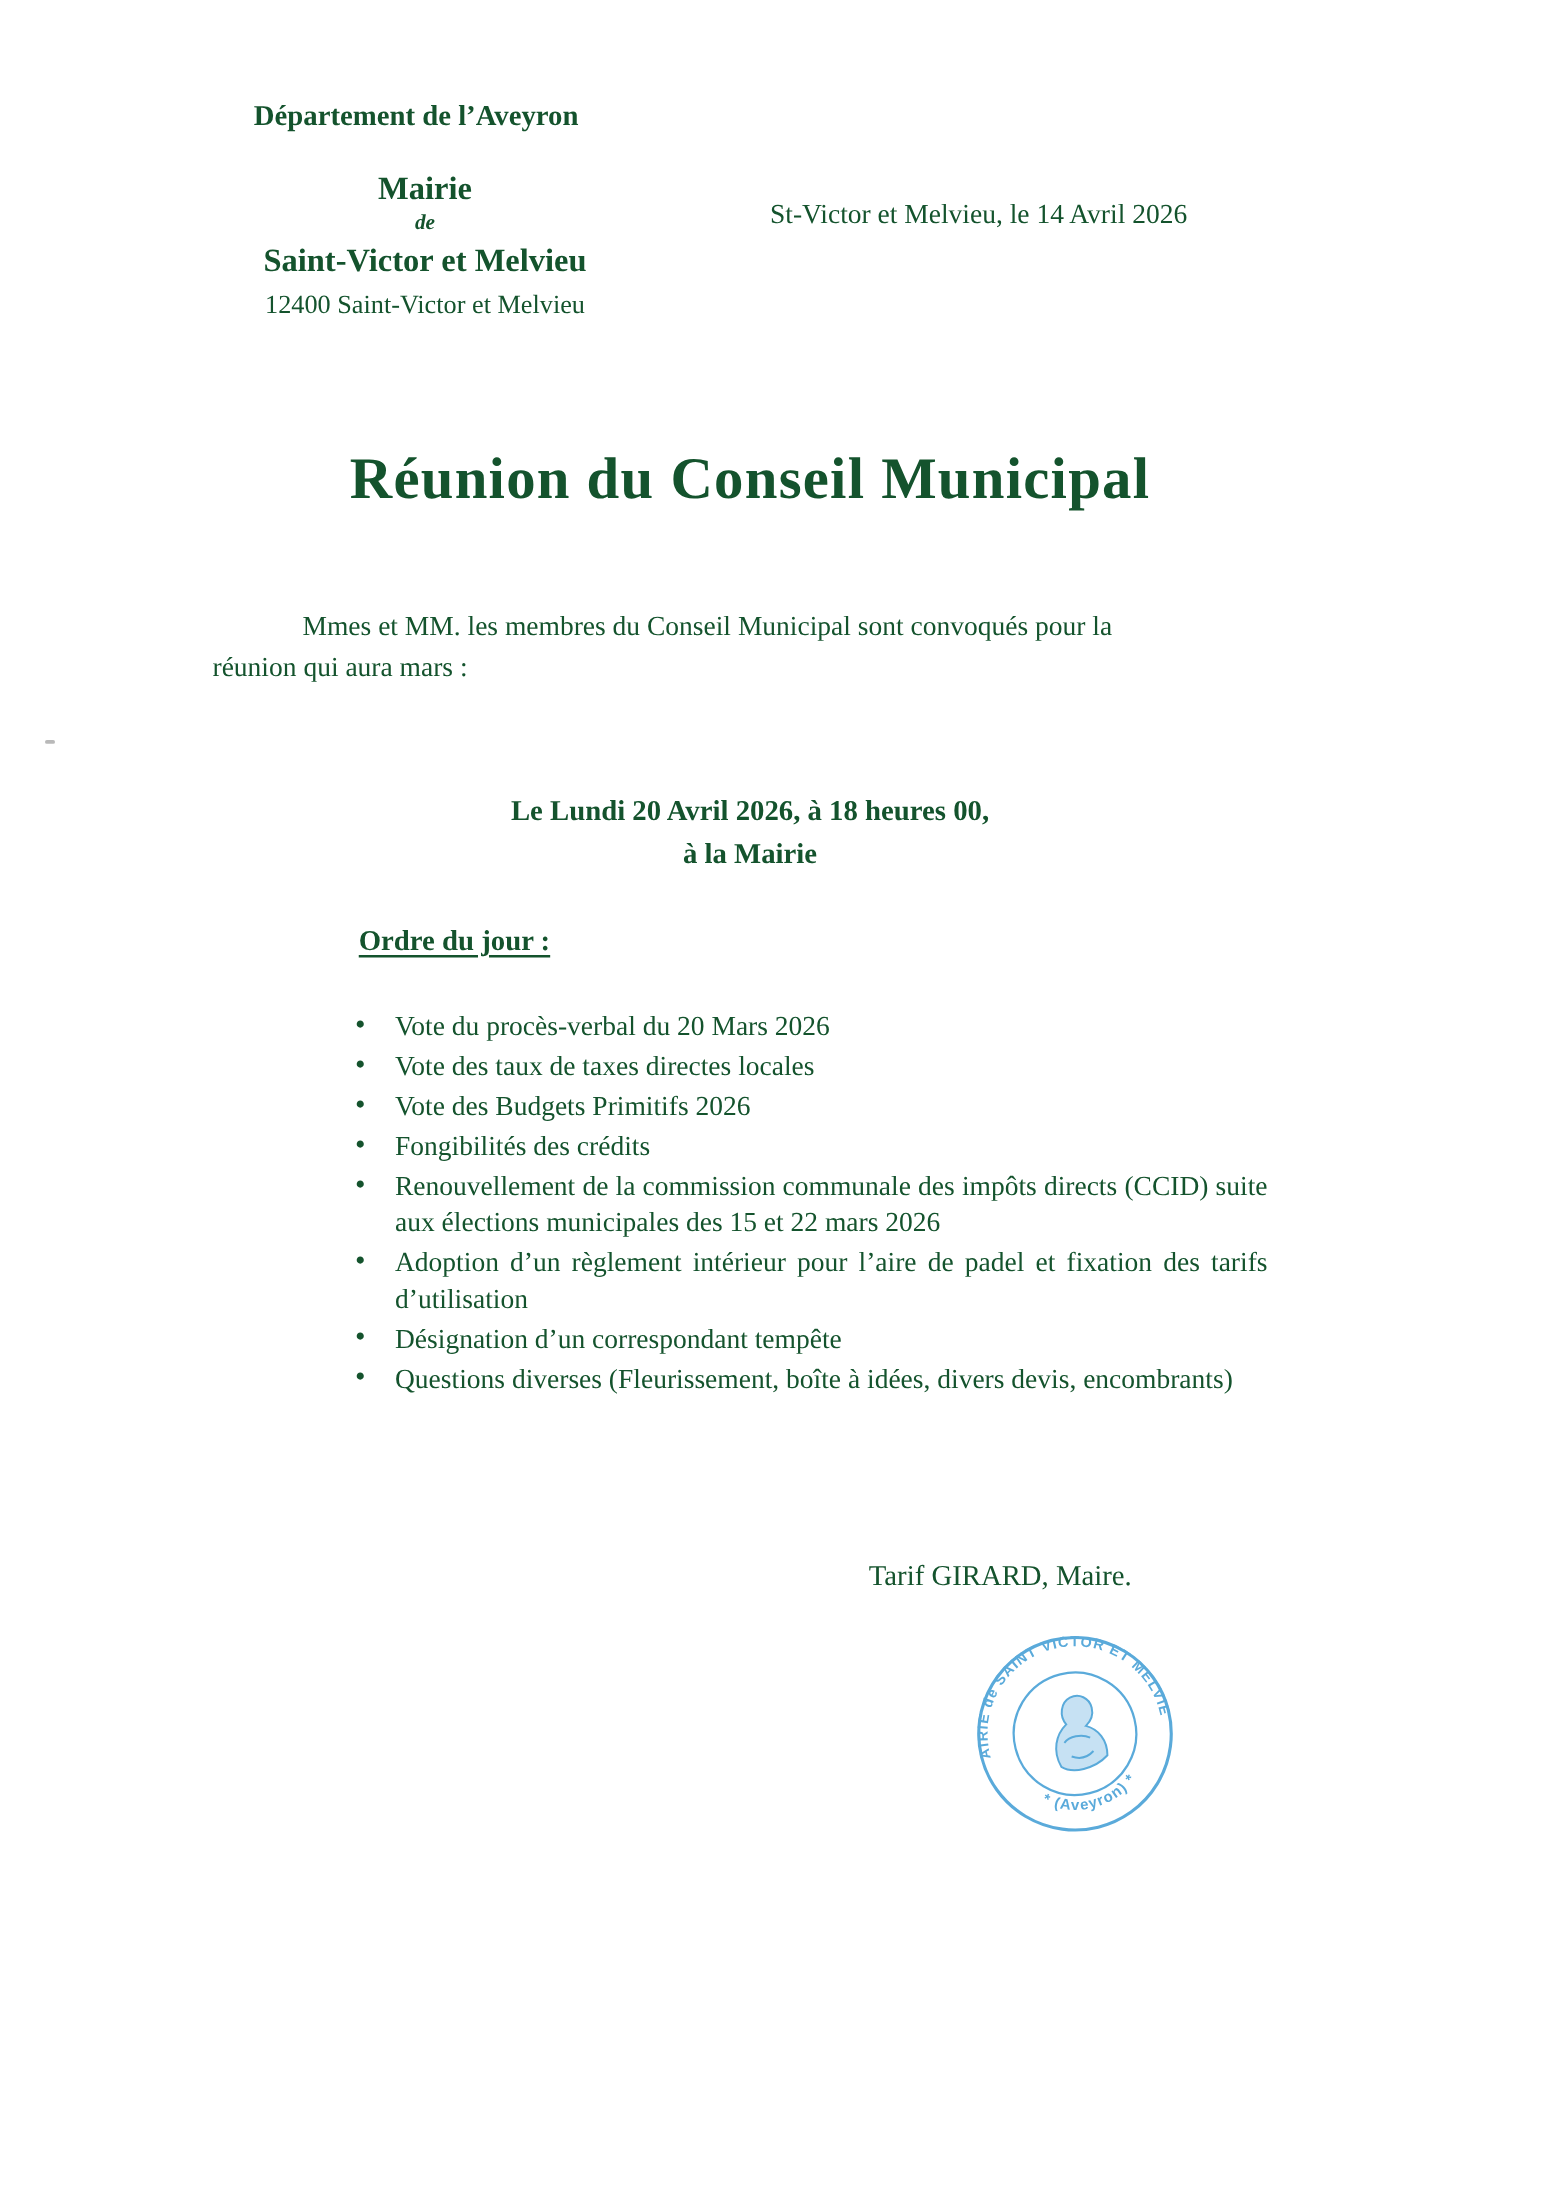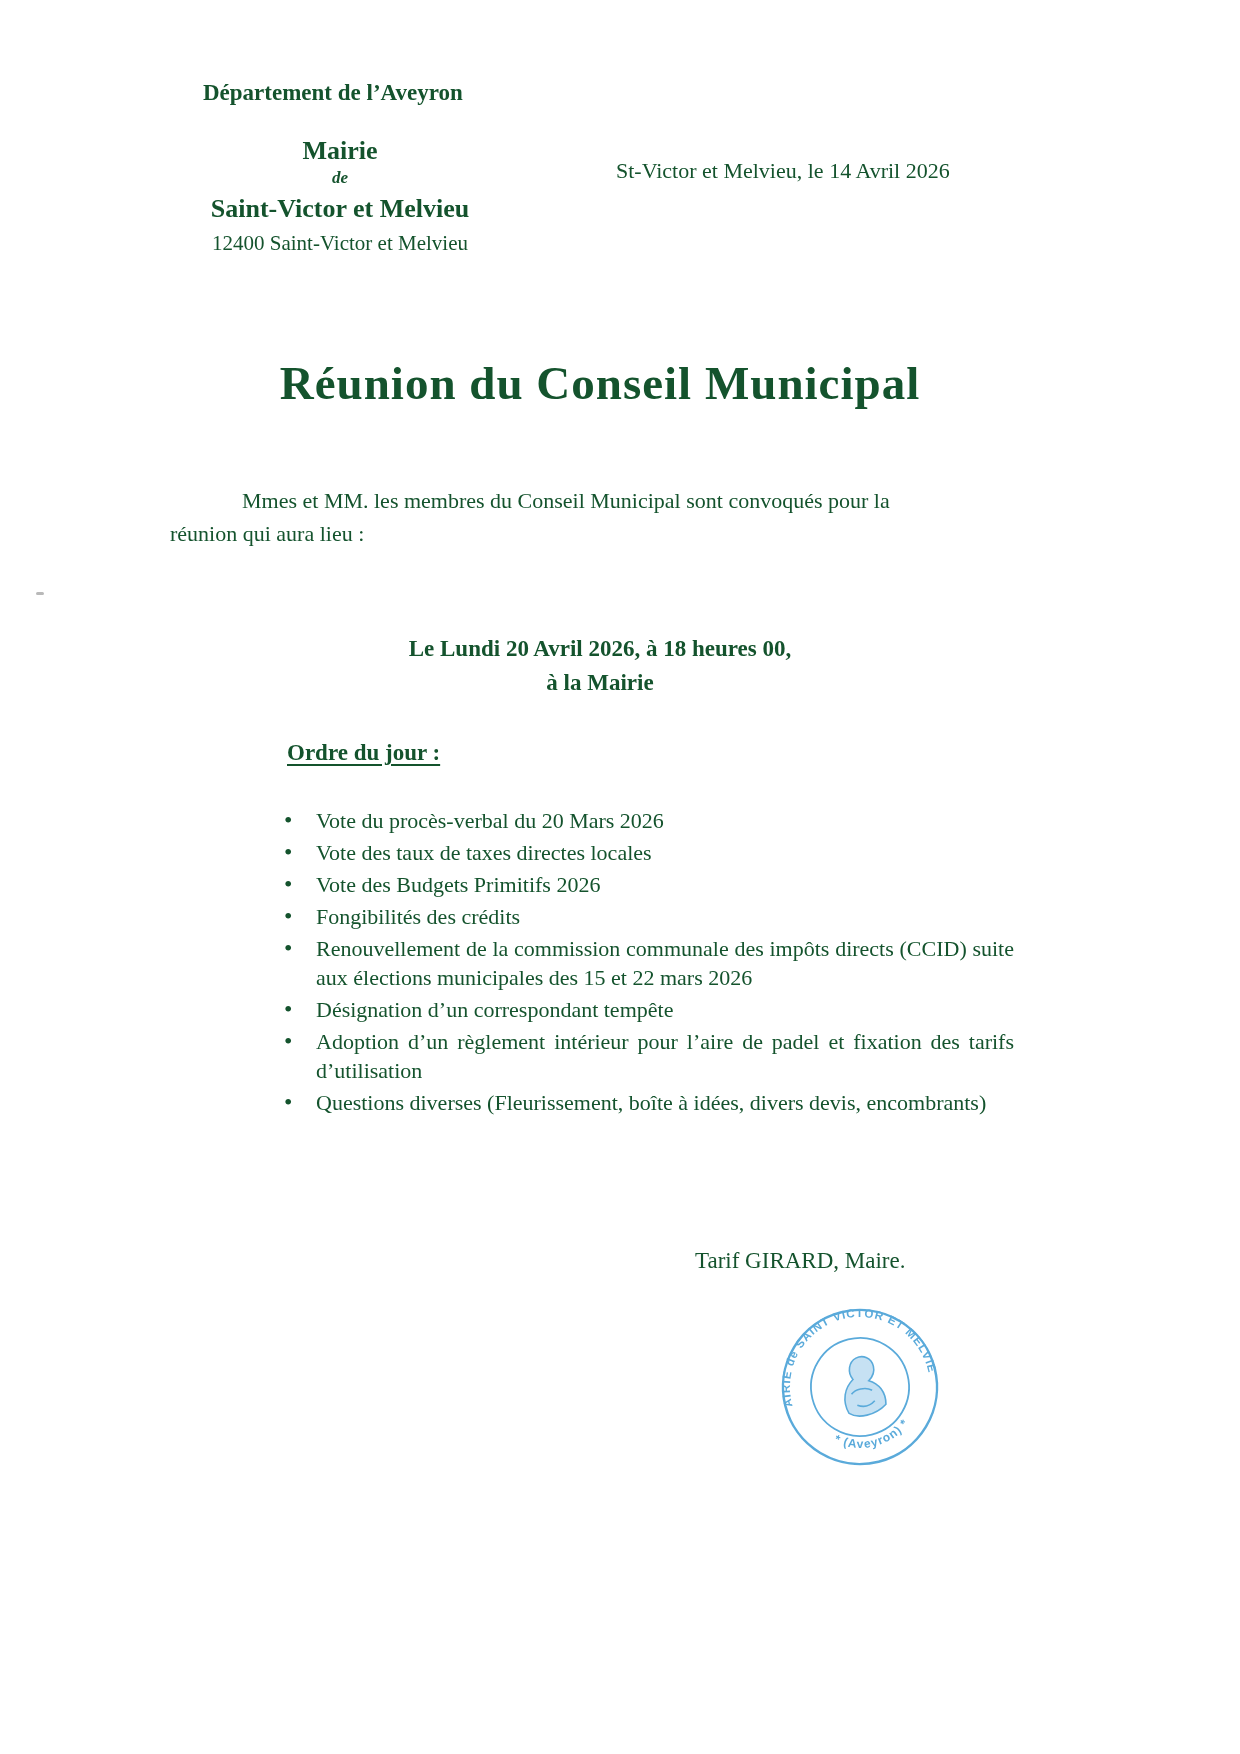--- a/index.html
+++ b/index.html
@@ -185,21 +185,21 @@
     <div class="commune-line">Saint-Victor et Melvieu</div>
     <div class="address-line">12400 Saint-Victor et Melvieu</div>
   </div>
 
   <div class="dateline">St-Victor et Melvieu, le 14 Avril 2026</div>
 
   <div class="doc-title">Réunion du Conseil Municipal</div>
 
   <div class="intro">
     <div class="line1">Mmes et MM. les membres du Conseil Municipal sont convoqués pour la</div>
-    <div class="line2">réunion qui aura lieu :</div>
+    <div class="line2">réunion qui aura mars :</div>
   </div>
 
   <div class="meeting">
     <div>Le Lundi 20 Avril 2026, à 18 heures 00,</div>
     <div>à la Mairie</div>
   </div>
 
   <div class="agenda-heading">
     <span>Ordre du jour :</span>
   </div>
@@ -209,23 +209,23 @@
       <li class="agenda-item">Vote du procès-verbal du 20 Mars 2026</li>
 
       <li class="agenda-item">Vote des taux de taxes directes locales</li>
 
       <li class="agenda-item">Vote des Budgets Primitifs 2026</li>
 
       <li class="agenda-item">Fongibilités des crédits</li>
 
       <li class="agenda-item">Renouvellement de la commission communale des impôts directs (CCID) suite aux élections municipales des 15 et 22 mars 2026</li>
 
+      <li class="agenda-item">Adoption d’un règlement intérieur pour l’aire de padel et fixation des tarifs d’utilisation</li>
+
       <li class="agenda-item">Désignation d’un correspondant tempête</li>
-
-      <li class="agenda-item">Adoption d’un règlement intérieur pour l’aire de padel et fixation des tarifs d’utilisation</li>
 
 
       <li class="agenda-item">Questions diverses (Fleurissement, boîte à idées, divers devis, encombrants)</li>
     </ul>
 
   <div class="signature">Tarif GIRARD, Maire.</div>
 
   <svg class="stamp" viewBox="0 0 190 190" xmlns="http://www.w3.org/2000/svg">
     <circle cx="95" cy="95" r="77" fill="none" stroke="#449fd6" stroke-width="2.5"></circle>
     <circle cx="95" cy="95" r="49" fill="none" stroke="#449fd6" stroke-width="1.8"></circle>

